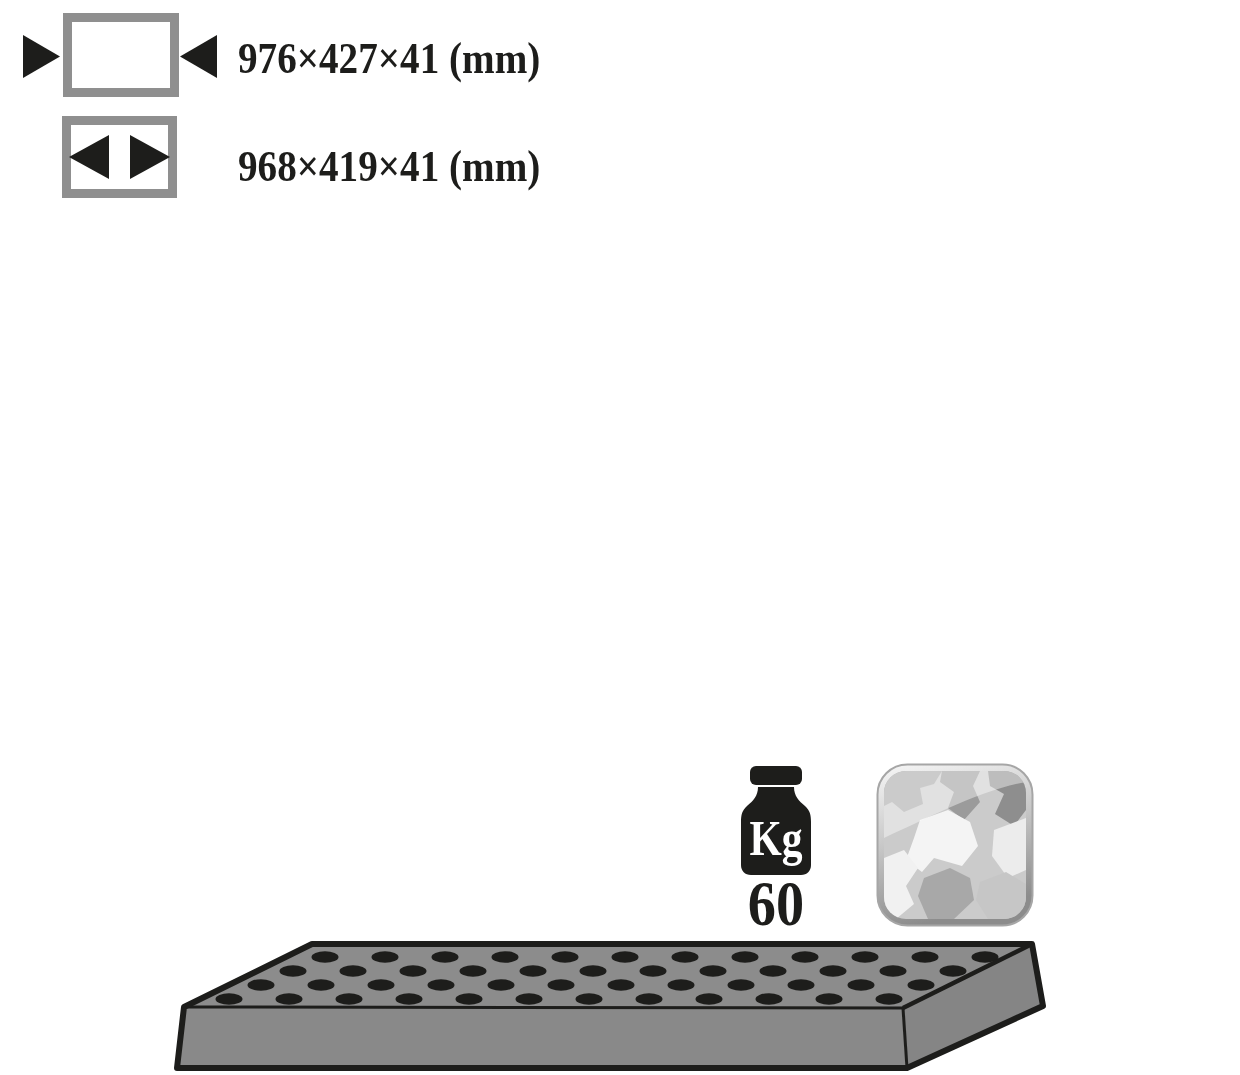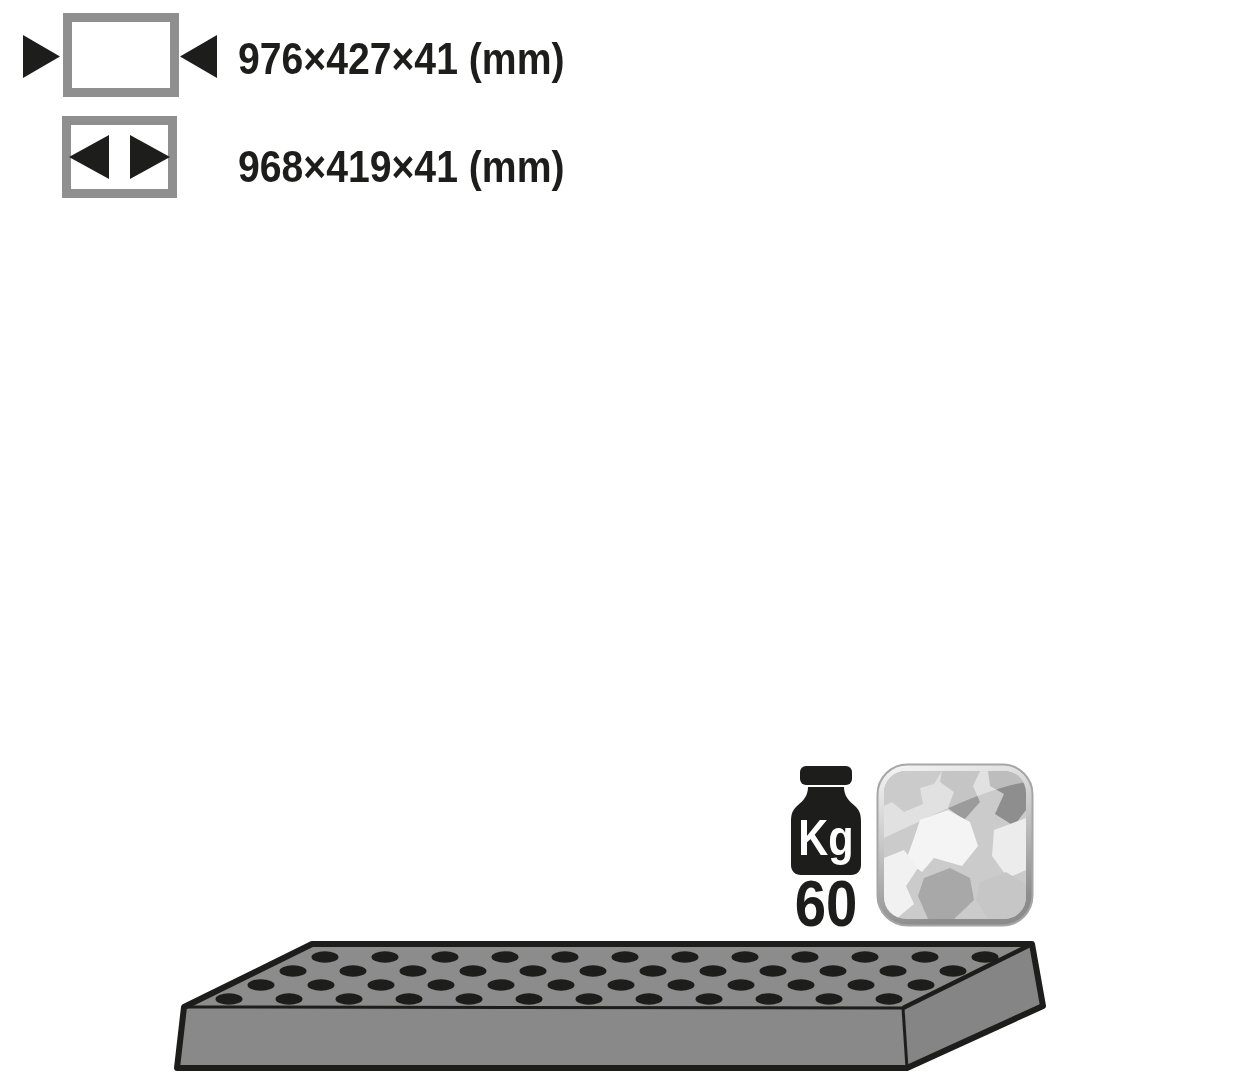--- a/index.html
+++ b/index.html
@@ -2,21 +2,21 @@
 <html><head>
 <meta charset="utf-8">
 <style>
   html, body { margin: 0; padding: 0; background: #ffffff; }
   .stage {
     position: relative;
     width: 1240px;
     height: 1075px;
     background: #ffffff;
     overflow: hidden;
-    font-family: Liberation Sans, sans-serif;
+    font-family: Liberation Serif, serif;
   }
   svg { display: block; }
 
   
   .icon-outer-dims { position: absolute; left: 22px; top: 13px; }
   .icon-inner-dims { position: absolute; left: 62px; top: 116px; }
   .dim-text {
     position: absolute;
     font-weight: bold;
     font-size: 45px;
@@ -24,21 +24,21 @@
     color: #1d1d1b;
     white-space: nowrap;
     transform: scaleX(0.87);
     transform-origin: left top;
     letter-spacing: 0;
   }
   .dim-text-outer { left: 238px; top: 36px; }
   .dim-text-inner { left: 238px; top: 144px; }
 
   
-  .weight-badge { position: absolute; left: 786px; top: 763px; width: 80px; height: 170px; }
+  .weight-badge { position: absolute; left: 736px; top: 763px; width: 80px; height: 170px; }
   .weight-shape { position: absolute; left: 0; top: 0; }
   .weight-unit {
     position: absolute; left: 0; right: 0; top: 50px;
     text-align: center; color: #ffffff;
     font-weight: bold; font-size: 50px; line-height: 1;
     transform: scaleX(0.83); transform-origin: center top;
   }
   .weight-value {
     position: absolute; left: 0; right: 0; top: 109px;
     text-align: center; color: #1d1d1b;

